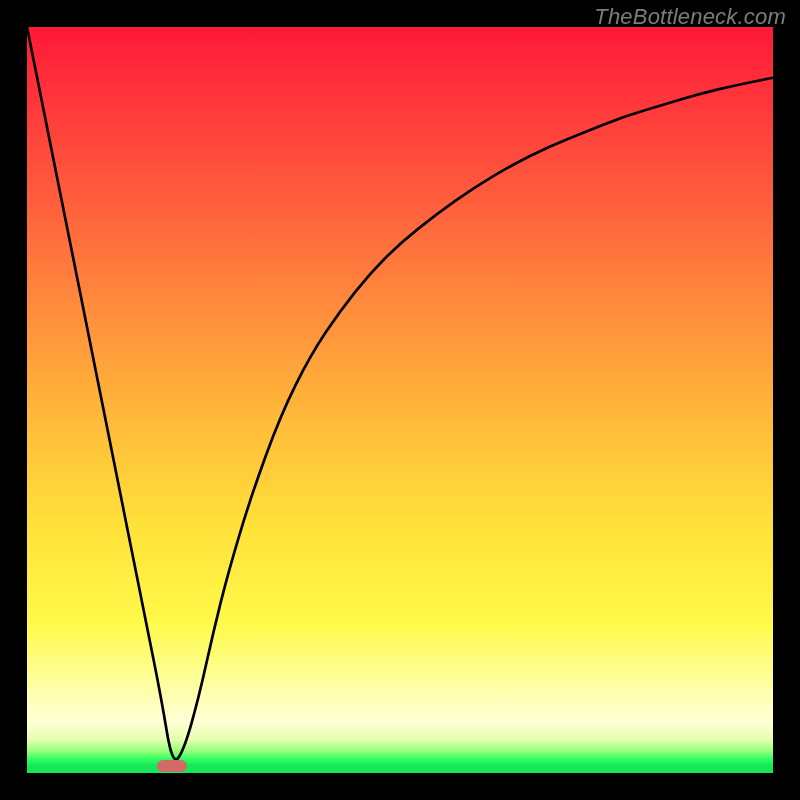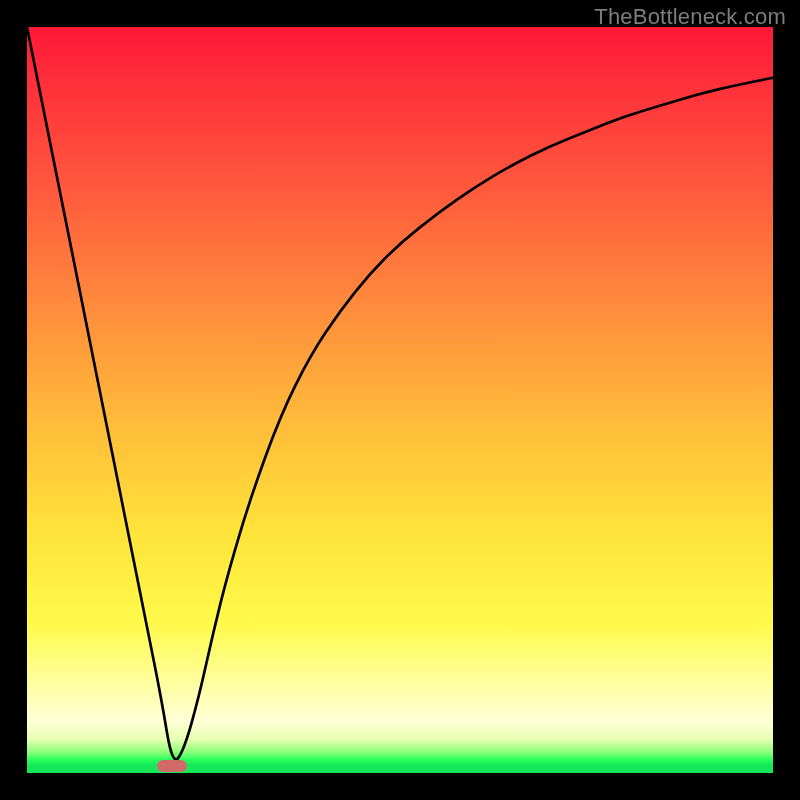--- a/index.html
+++ b/index.html
@@ -9,20 +9,21 @@
     height: 800px;
     overflow: hidden;
     background: #000;
     font-family: Arial, Helvetica, sans-serif;
   }
   .frame {
     position: relative;
     width: 800px;
     height: 800px;
     background: #000;
+    font-style: italic;
   }
   .plot {
     position: absolute;
     left: 27px;
     top: 27px;
     width: 746px;
     height: 746px;
     
     background: linear-gradient(
       to bottom,

